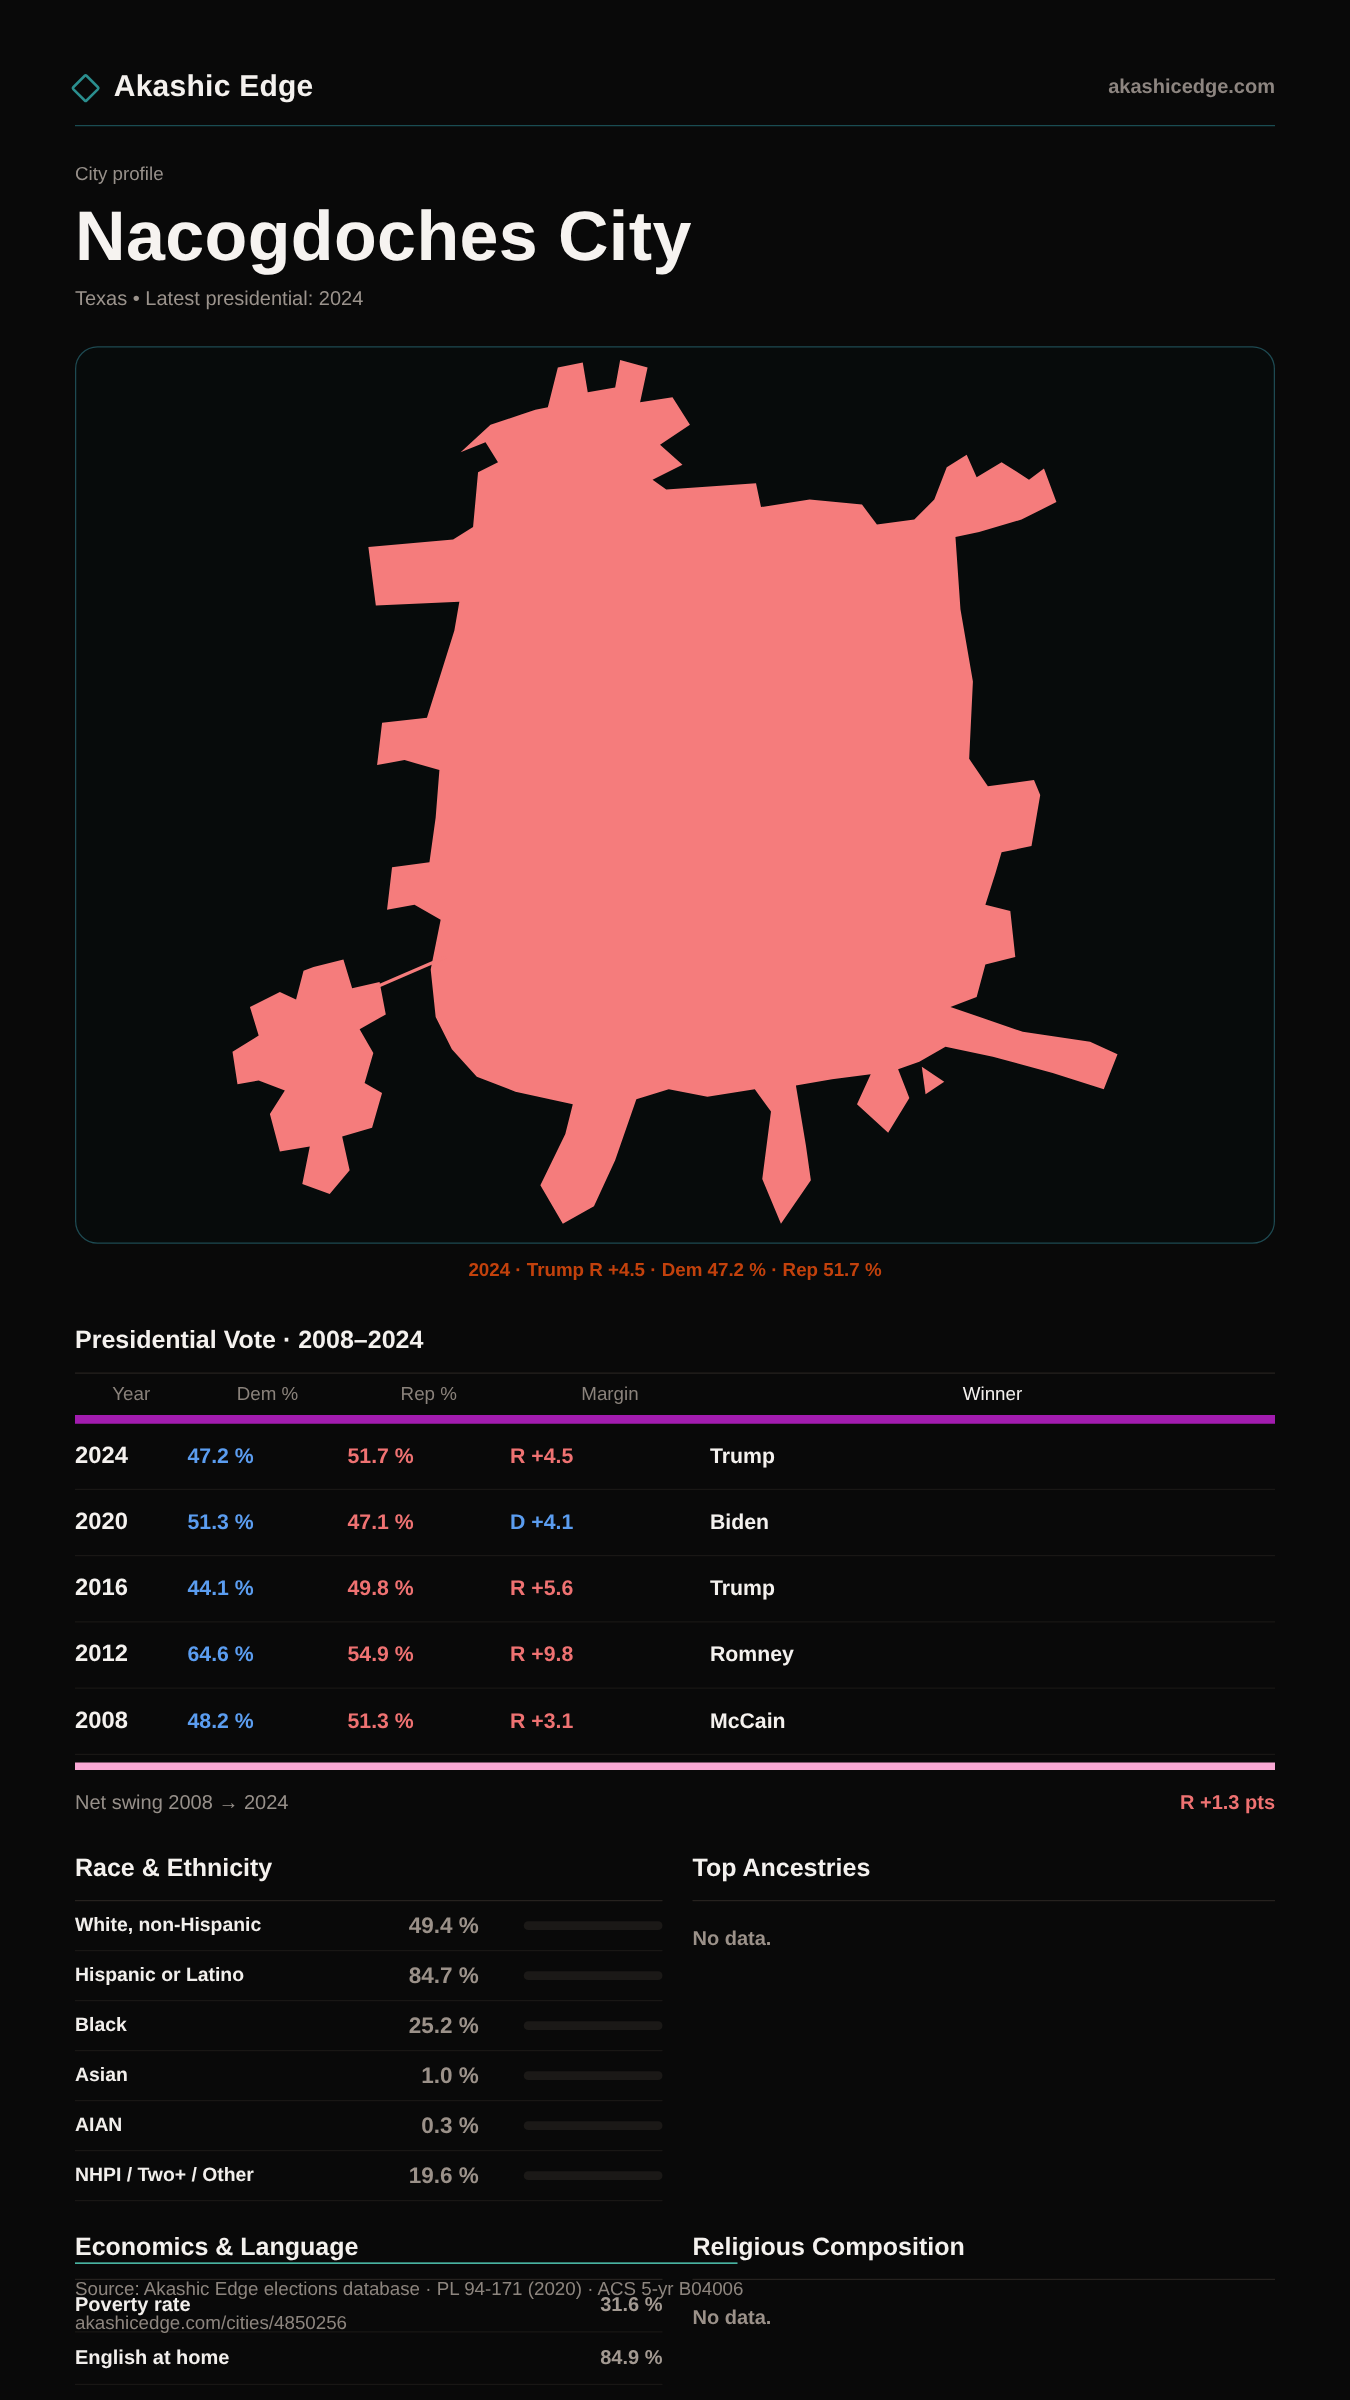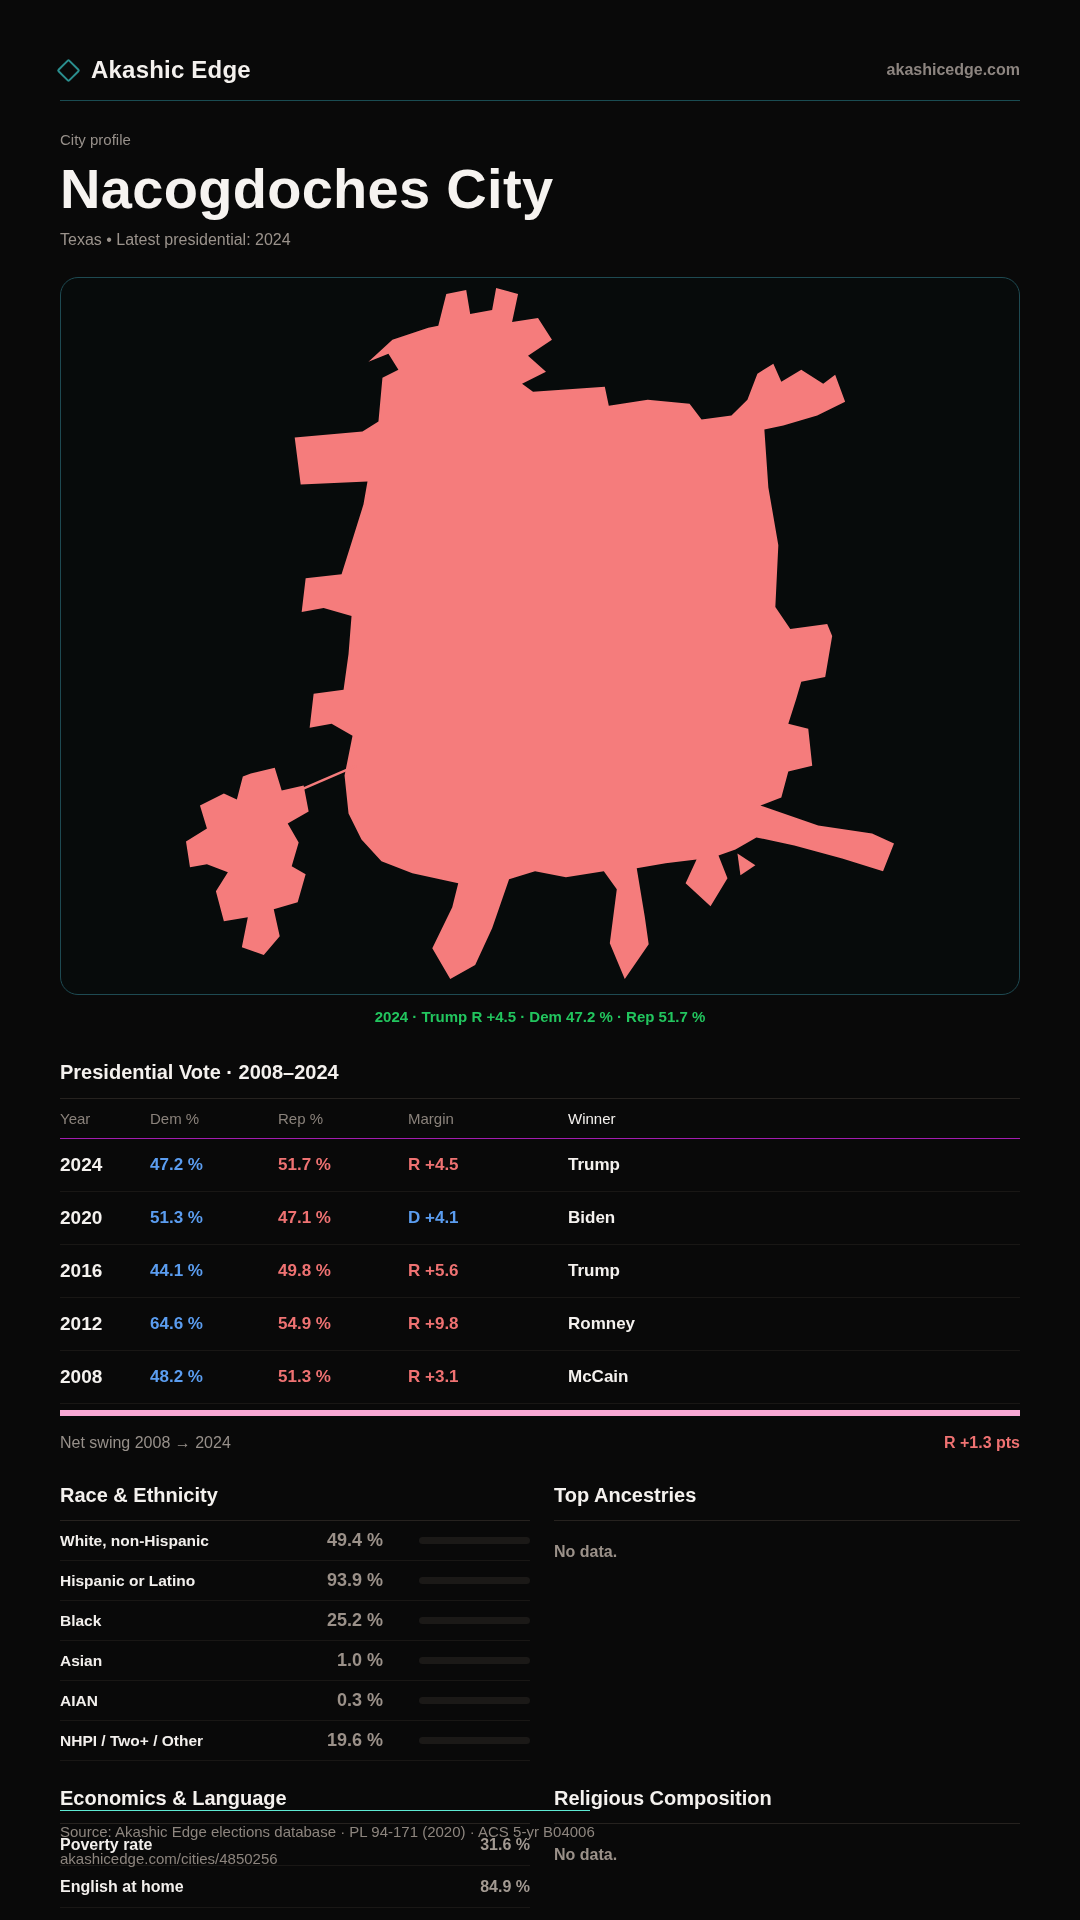--- a/index.html
+++ b/index.html
@@ -34,34 +34,34 @@
   
   .map-card {
     margin-top:28px;
     width:960px; height:718px;
     border:1.5px solid #1e4a52;
     border-radius:18px;
     background:#070b0b;
     overflow:hidden;
   }
   .map-card svg { display:block; width:100%; height:100%; }
-  .map-caption { margin-top:13px; text-align:center; font-size:15px; font-weight:600; color:#22c55e; }
+  .map-caption { margin-top:13px; text-align:center; font-size:15px; font-weight:600; color:#c2410c; }
 
   
   .section-title { font-size:20px; font-weight:700; color:#f4f1ee; }
   .vote-section { margin-top:36px; }
   .vote-head-rule { margin-top:14px; border-bottom:1px solid #26221f; }
   .vote-cols, .vote-row { display:flex; align-items:center; }
   .c-year { width:90px; }
   .c-dem  { width:128px; }
   .c-rep  { width:130px; }
   .c-margin { width:160px; }
   .c-winner { flex:1; }
   .vote-cols { height:40px; font-size:15px; color:#8a827b; }
-  .vote-cols { border-bottom:1px solid #a21caf; }
+  .vote-cols { border-bottom:7px solid #a21caf;text-align:center; }
   .vote-row { height:53px; border-bottom:1px solid #191715; font-size:17px; font-weight:700; }
   .vote-row .c-year { font-size:19px; color:#f4f1ee; }
   .dem-val { color:#5b9df0; }
   .rep-val { color:#ef7272; }
   .party-R { color:#ef7272; }
   .party-D { color:#5b9df0; }
   .c-winner { color:#f4f1ee; }
   .net-swing { display:flex; margin-top:6px; border-top:6px solid #f9a8d4; padding-top:18px; align-items:center; }
   .net-swing-label { font-size:16px; color:#97908a; }
   .net-swing-value { margin-left:auto; font-size:16px; font-weight:700; }
@@ -193,21 +193,21 @@
     <div class="panel">
       <div class="section-title">Race &amp; Ethnicity</div>
       <div class="panel-rule"></div>
       <div class="stat-row">
         <span class="stat-label">White, non-Hispanic</span>
         <span class="stat-value">49.4 %</span>
         <span class="stat-bar"><span class="stat-bar-fill" style="width: 49.4%;"></span></span>
       </div>
       <div class="stat-row">
         <span class="stat-label">Hispanic or Latino</span>
-        <span class="stat-value">93.9 %</span>
+        <span class="stat-value">84.7 %</span>
         <span class="stat-bar"><span class="stat-bar-fill" style="width: 20.7%;"></span></span>
       </div>
       <div class="stat-row">
         <span class="stat-label">Black</span>
         <span class="stat-value">25.2 %</span>
         <span class="stat-bar"><span class="stat-bar-fill" style="width: 25.2%;"></span></span>
       </div>
       <div class="stat-row">
         <span class="stat-label">Asian</span>
         <span class="stat-value">1.0 %</span>

